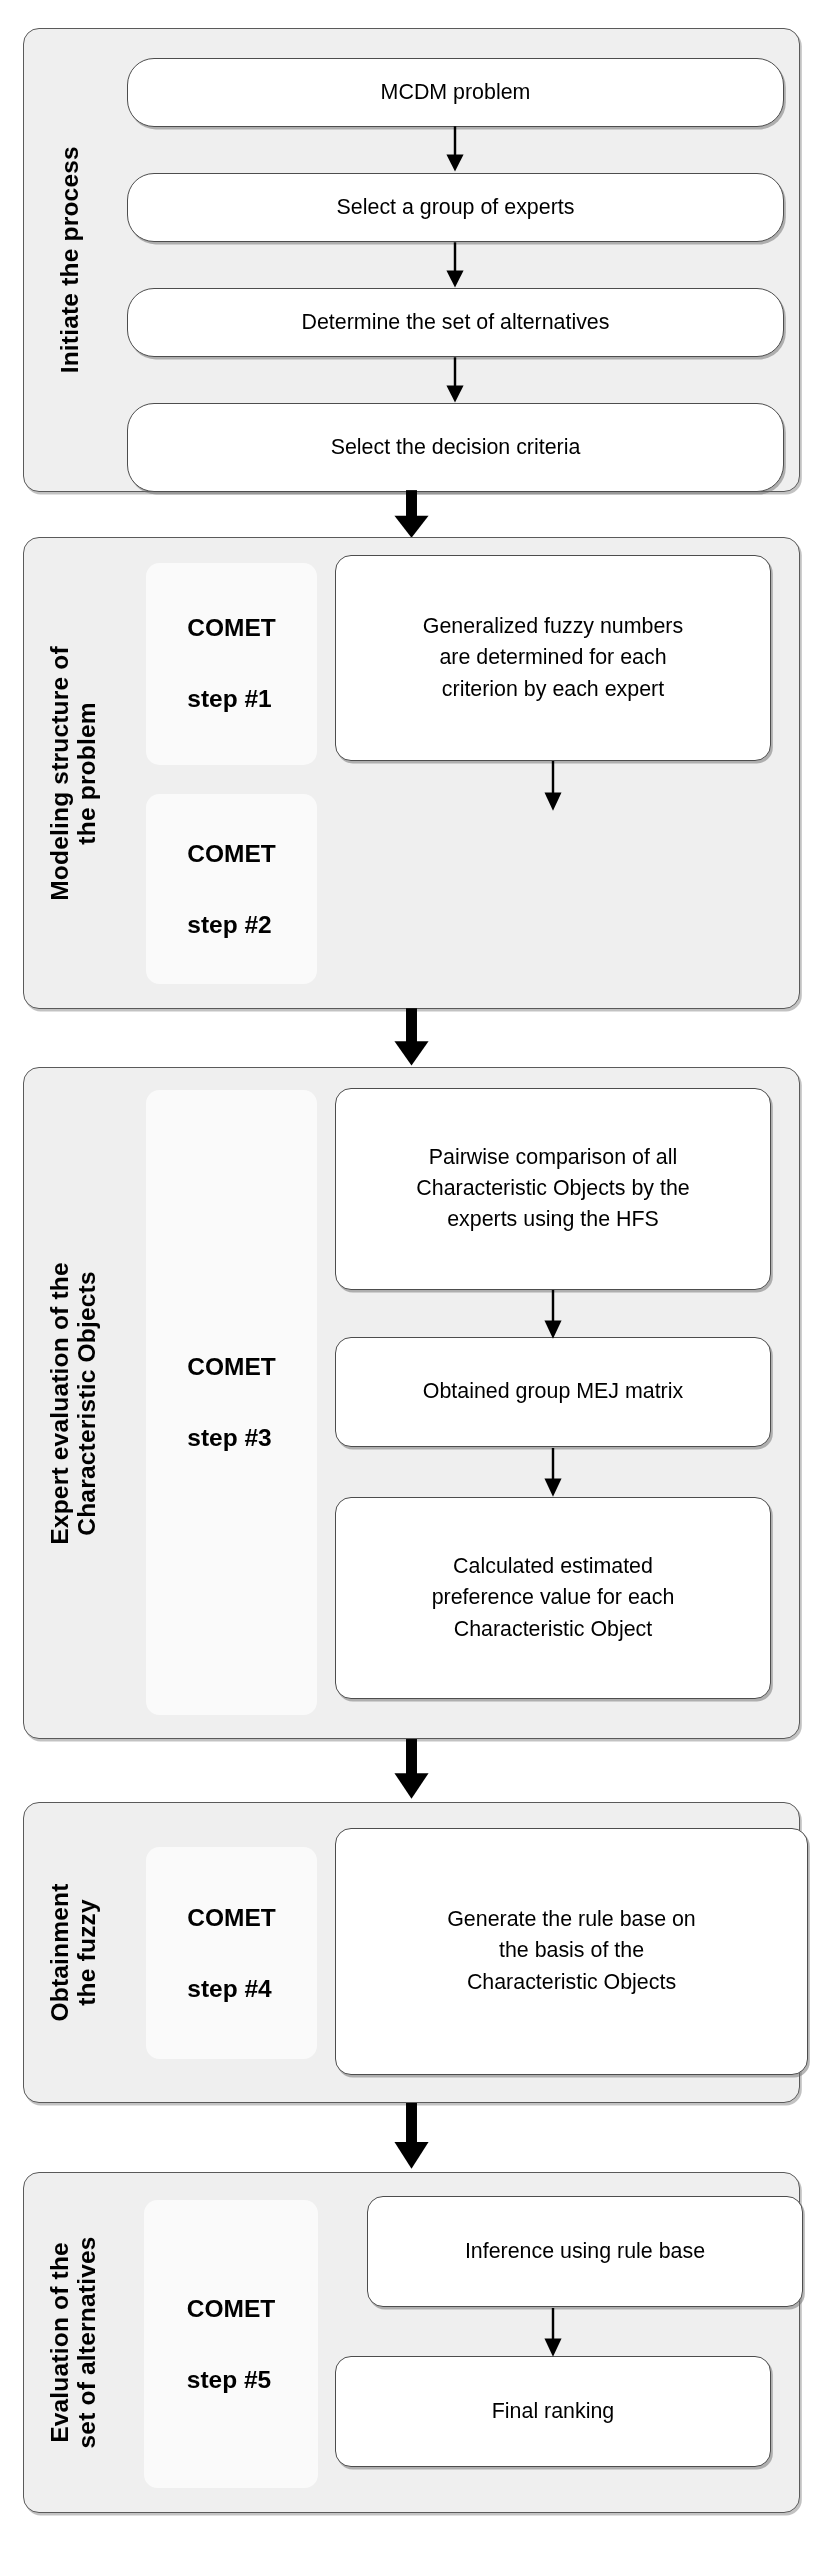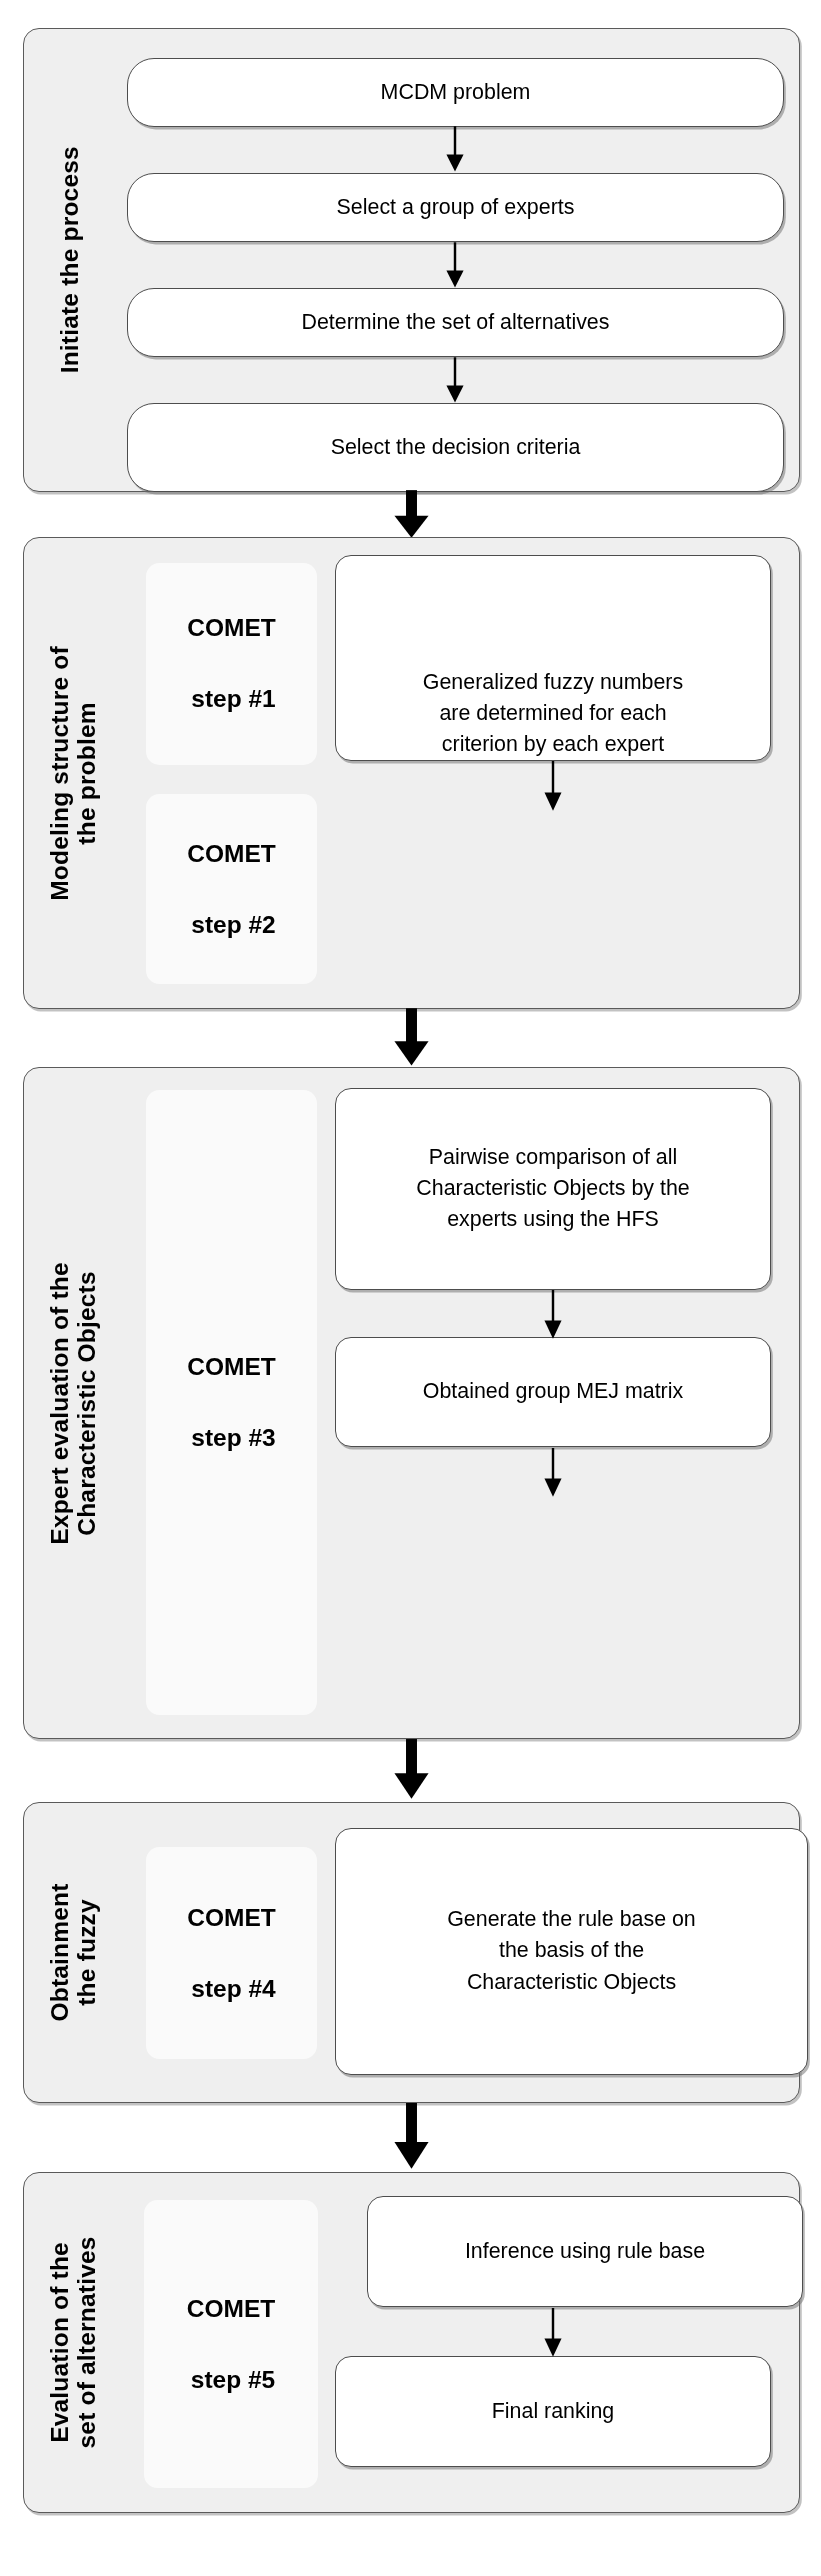--- a/index.html
+++ b/index.html
@@ -49,21 +49,21 @@
   
   .step-box{
     position:absolute;
     background:#fafafa;
     border-radius:13.5px;
     display:flex;
     align-items:center;
     justify-content:center;
   }
   .step-box .step-txt{
-    text-align:right;
+    text-align:left;
     font-weight:bold;
     font-size:24.5px;
     line-height:1.45;
     white-space:pre;
     color:#000;
   }
 
   
   .node{
     position:absolute;
@@ -147,21 +147,21 @@
     <div class="lane-label" style="width:98px;">
       <span class="txt">Modeling structure of
 the problem</span>
     </div>
 
     <div class="step-box" style="left:122px;top:24.5px;width:171px;height:202px;">
       <span class="step-txt">COMET
 
 step #1</span>
     </div>
-    <div class="node rrect" style="left:311px;top:17px;width:436px;height:206px;align-items:flex-end;">
+    <div class="node rrect" style="left:311px;top:17px;width:436px;height:206px;">
       <span class="nd-txt">Generalized fuzzy numbers
 are determined for each
 criterion by each expert</span>
     </div>
 
     <div class="step-box" style="left:122px;top:256px;width:171px;height:190px;">
       <span class="step-txt">COMET
 
 step #2</span>
     </div>
@@ -196,20 +196,25 @@
     <div class="node rrect" style="left:311px;top:19.6px;width:436px;height:202px;">
       <span class="nd-txt">Pairwise comparison of all
 Characteristic Objects by the
 experts using the HFS</span>
     </div>
 
     <div class="node rrect" style="left:311px;top:269px;width:436px;height:110px;">
       <span class="nd-txt">Obtained group MEJ matrix</span>
     </div>
 
+    <div class="node rrect" style="left:311px;top:429px;width:436px;height:202px;">
+      <span class="nd-txt">Calculated estimated
+preference value for each
+Characteristic Object</span>
+    </div>
 
     <div class="arrow" style="left:518px;top:222px;">
       <svg width="22" height="50" viewBox="0 0 36 82">
         <line x1="18" y1="0" x2="18" y2="56" stroke="#000" stroke-width="4"></line>
         <polygon points="4,50 32,50 18,80" fill="#000"></polygon>
       </svg>
     </div>
     <div class="arrow" style="left:518px;top:380px;">
       <svg width="22" height="50" viewBox="0 0 36 82">
         <line x1="18" y1="0" x2="18" y2="56" stroke="#000" stroke-width="4"></line>

